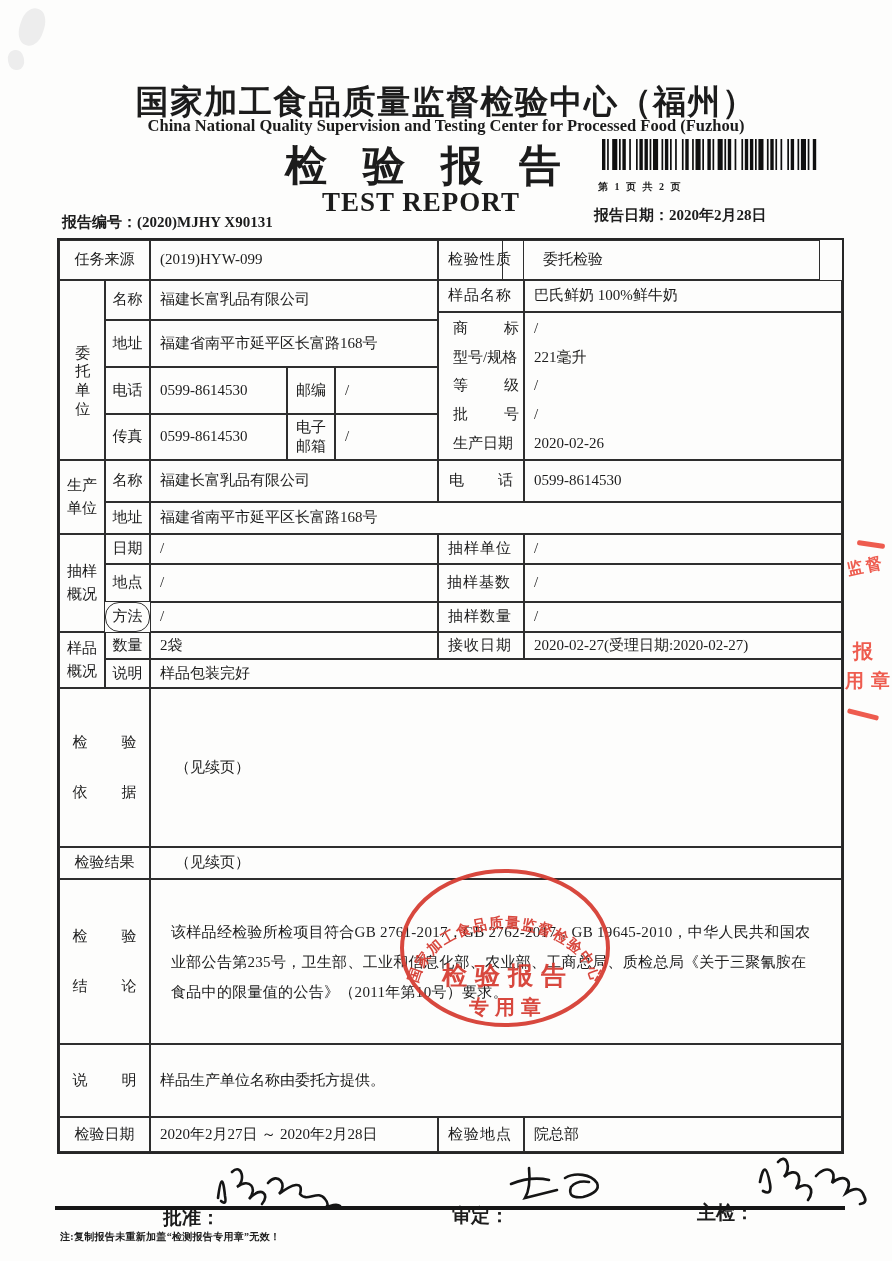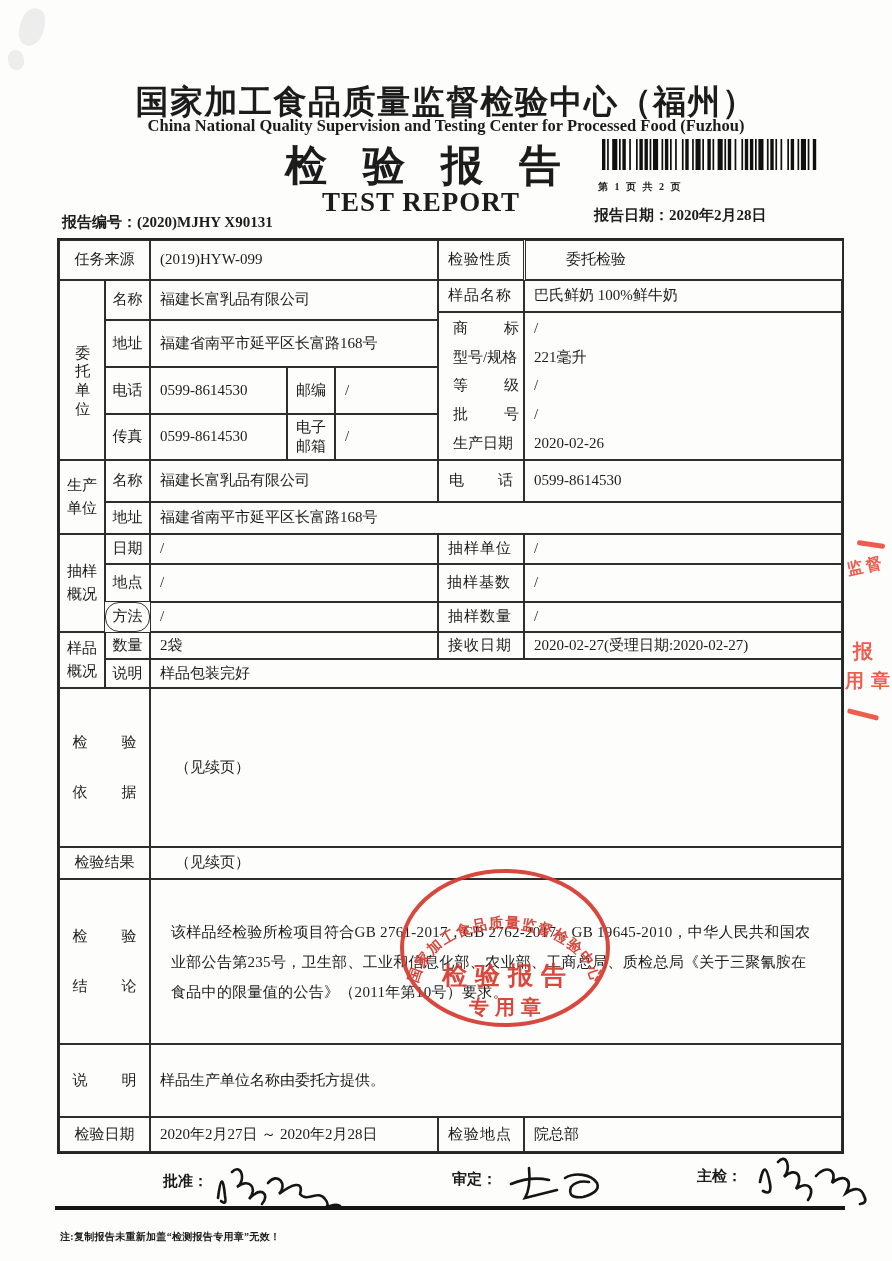--- a/index.html
+++ b/index.html
@@ -33,21 +33,21 @@
   
   .stamp{position:absolute;left:392px;top:860px;width:230px;height:176px;z-index:5;opacity:0.92;}
   .edge-stamp{position:absolute;left:843px;top:540px;width:49px;height:195px;overflow:hidden;z-index:5;
               color:#ee5c4f;font-weight:700;}
   .edge-stamp span{position:absolute;white-space:nowrap;}
   .es-f1{top:16px;left:4px;font-size:16px;letter-spacing:3px;transform:rotate(-12deg);}
   .es-f2{top:98px;left:10px;font-size:20px;}
   .es-f3{top:128px;left:2px;font-size:19px;letter-spacing:7px;}
   .es-dash{position:absolute;background:#ee5c4f;border-radius:2px;}
   
-  .sig-label{font-size:15px;font-weight:700;}
+  .sig-label{font-size:19px;font-weight:700;margin-top:33px;}
   .rule{position:absolute;left:55px;top:1206px;width:790px;height:4px;background:#161616;}
   .foot{font-size:10px;font-weight:700;letter-spacing:0.3px;margin-top:16px;}
   .smudge{position:absolute;background:#ededed;border-radius:45%;}
   svg text{font-family:"Liberation Serif","DejaVu Serif",serif;}
 </style>
 </head>
 <body>
 
 <div class="page">
 
@@ -103,21 +103,21 @@
     </svg>
   <div class="abs page-info">第 1 页  共 2 页</div>
   <div class="abs report-no">报告编号：(2020)MJHY X90131</div>
   <div class="abs report-date">报告日期：2020年2月28日</div>
 
   <div class="tbl">
 
     <div class="c ctr" style="left:0;top:0;width:91px;height:40px;">任务来源</div>
     <div class="c" style="left:91px;top:0;width:288px;height:40px;">(2019)HYW-099</div>
     <div class="c mid" style="left:379px;top:0;width:86px;height:40px;">检验性质</div>
-    <div class="c" style="left:466px;top:0;width:318px;height:40px;padding-left:40px;">委托检验</div>
+    <div class="c" style="left:443px;top:0;width:318px;height:40px;padding-left:40px;">委托检验</div>
 
     <div class="c grp" style="left:0;top:40px;width:46px;height:180px;">
         <span class="vert">委托单位</span>
       </div>
     <div class="c ctr" style="left:46px;top:40px;width:45px;height:40px;">名称</div>
     <div class="c" style="left:91px;top:40px;width:288px;height:40px;">福建长富乳品有限公司</div>
     <div class="c ctr" style="left:46px;top:80px;width:45px;height:47px;">地址</div>
     <div class="c" style="left:91px;top:80px;width:288px;height:47px;">福建省南平市延平区长富路168号</div>
     <div class="c ctr" style="left:46px;top:127px;width:45px;height:47px;">电话</div>
     <div class="c" style="left:91px;top:127px;width:137px;height:47px;">0599-8614530</div>

